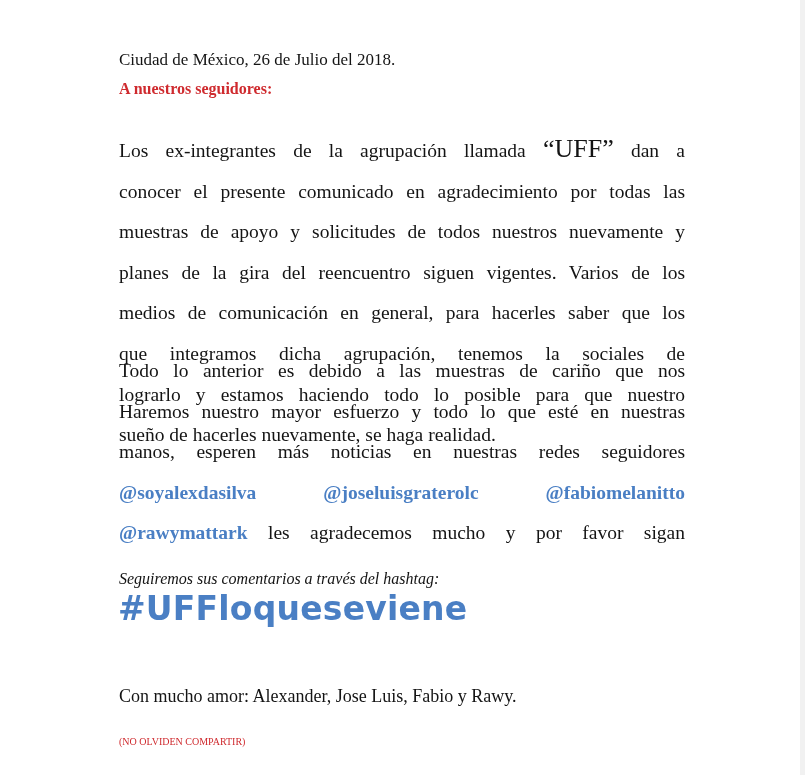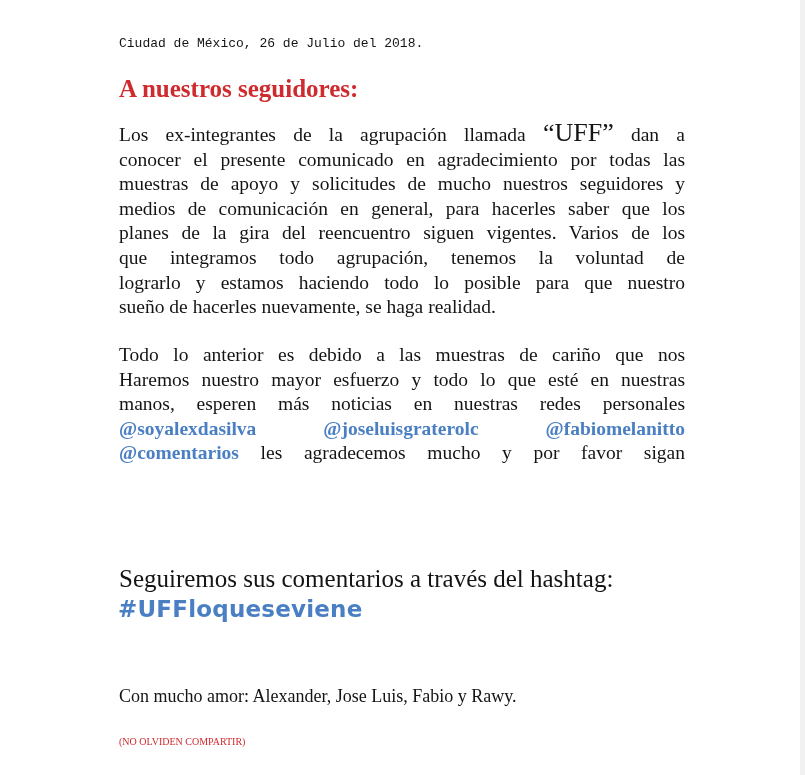--- a/index.html
+++ b/index.html
@@ -24,32 +24,31 @@
     background: #f1f1f1;
   }
   .page {
     position: absolute;
     left: 119px;
     top: 0;
     width: 566px;
   }
   .date {
     position: absolute;
-    top: 32px;
+    top: 48px;
     left: 0;
-    font-size: 13px;
+    font-size: 17px;
     line-height: 24px;
     white-space: nowrap;
-    font-family: Liberation Mono, monospace;
   }
   .salutation {
     position: absolute;
     top: 77px;
     left: 0;
-    font-size: 25px;
+    font-size: 16px;
     line-height: 24px;
     font-weight: bold;
     color: var(--red);
     white-space: nowrap;
     text-align: center;
   }
   .para {
     position: absolute;
     left: 0;
     width: 566px;
@@ -58,47 +57,49 @@
     text-align: justify;
     text-align-last: left;
   }
   .para1 { top: 123px; }
   .para2 { top: 343px; }
   .line {
     display: block;
     text-align: justify;
     text-align-last: justify;
     white-space: nowrap;
+    margin-top: 16px;
   }
   .line.last {
     text-align-last: left;
   }
   .quote-uff {
     font-size: 26px;
     line-height: 20px;
   }
   .handle {
     color: var(--blue);
     font-weight: bold;
   }
   .hashtag-intro {
     position: absolute;
     top: 567px;
     left: 0;
-    font-size: 25px;
+    font-size: 16px;
     line-height: 24px;
     white-space: nowrap;
+    font-style: italic;
   }
   .hashtag {
     position: absolute;
     top: 592px;
     left: -1px;
     font-family: "DejaVu Sans", "Liberation Sans", sans-serif;
     font-weight: bold;
-    font-size: 23px;
+    font-size: 33px;
     line-height: 34px;
     color: var(--blue);
     letter-spacing: 0.2px;
     white-space: nowrap;
   }
   .signoff {
     position: absolute;
     top: 684px;
     left: 0;
     font-size: 18px;
@@ -123,34 +124,34 @@
 
 <div class="page">
 
   <div class="date">Ciudad de México, 26 de Julio del 2018.</div>
 
   <div class="salutation">A nuestros seguidores:</div>
 
   <div class="para para1">
     <span class="line"><span>Los ex-integrantes de la agrupación llamada </span><span class="quote-uff">“UFF”</span><span> dan a</span></span>
     <span class="line">conocer el presente comunicado en agradecimiento por todas las</span>
-    <span class="line">muestras de apoyo y solicitudes de mucho nuestros seguidores y</span>
+    <span class="line">muestras de apoyo y solicitudes de todos nuestros nuevamente y</span>
+    <span class="line">planes de la gira del reencuentro siguen vigentes. Varios de los</span>
     <span class="line">medios de comunicación en general, para hacerles saber que los</span>
-    <span class="line">planes de la gira del reencuentro siguen vigentes. Varios de los</span>
-    <span class="line">que integramos todo agrupación, tenemos la voluntad de</span>
+    <span class="line">que integramos dicha agrupación, tenemos la sociales de</span>
     <span class="line">lograrlo y estamos haciendo todo lo posible para que nuestro</span>
     <span class="line last">sueño de hacerles nuevamente, se haga realidad.</span>
   </div>
 
   <div class="para para2">
     <span class="line">Todo lo anterior es debido a las muestras de cariño que nos</span>
     <span class="line">Haremos nuestro mayor esfuerzo y todo lo que esté en nuestras</span>
-    <span class="line">manos, esperen más noticias en nuestras redes personales</span>
+    <span class="line">manos, esperen más noticias en nuestras redes seguidores</span>
     <span class="line"><span class="handle">@soyalexdasilva</span> <span class="handle">@joseluisgraterolc</span> <span class="handle">@fabiomelanitto</span></span>
-    <span class="line"><span class="handle">@comentarios</span><span> les agradecemos mucho y por favor sigan</span></span>
+    <span class="line"><span class="handle">@rawymattark</span><span> les agradecemos mucho y por favor sigan</span></span>
   </div>
 
   <div class="hashtag-intro">Seguiremos sus comentarios a través del hashtag:</div>
 
   <div class="hashtag">#UFFloqueseviene</div>
 
   <div class="signoff">Con mucho amor: Alexander, Jose Luis, Fabio y Rawy.</div>
 
   <div class="share">(NO OLVIDEN COMPARTIR)</div>
 

